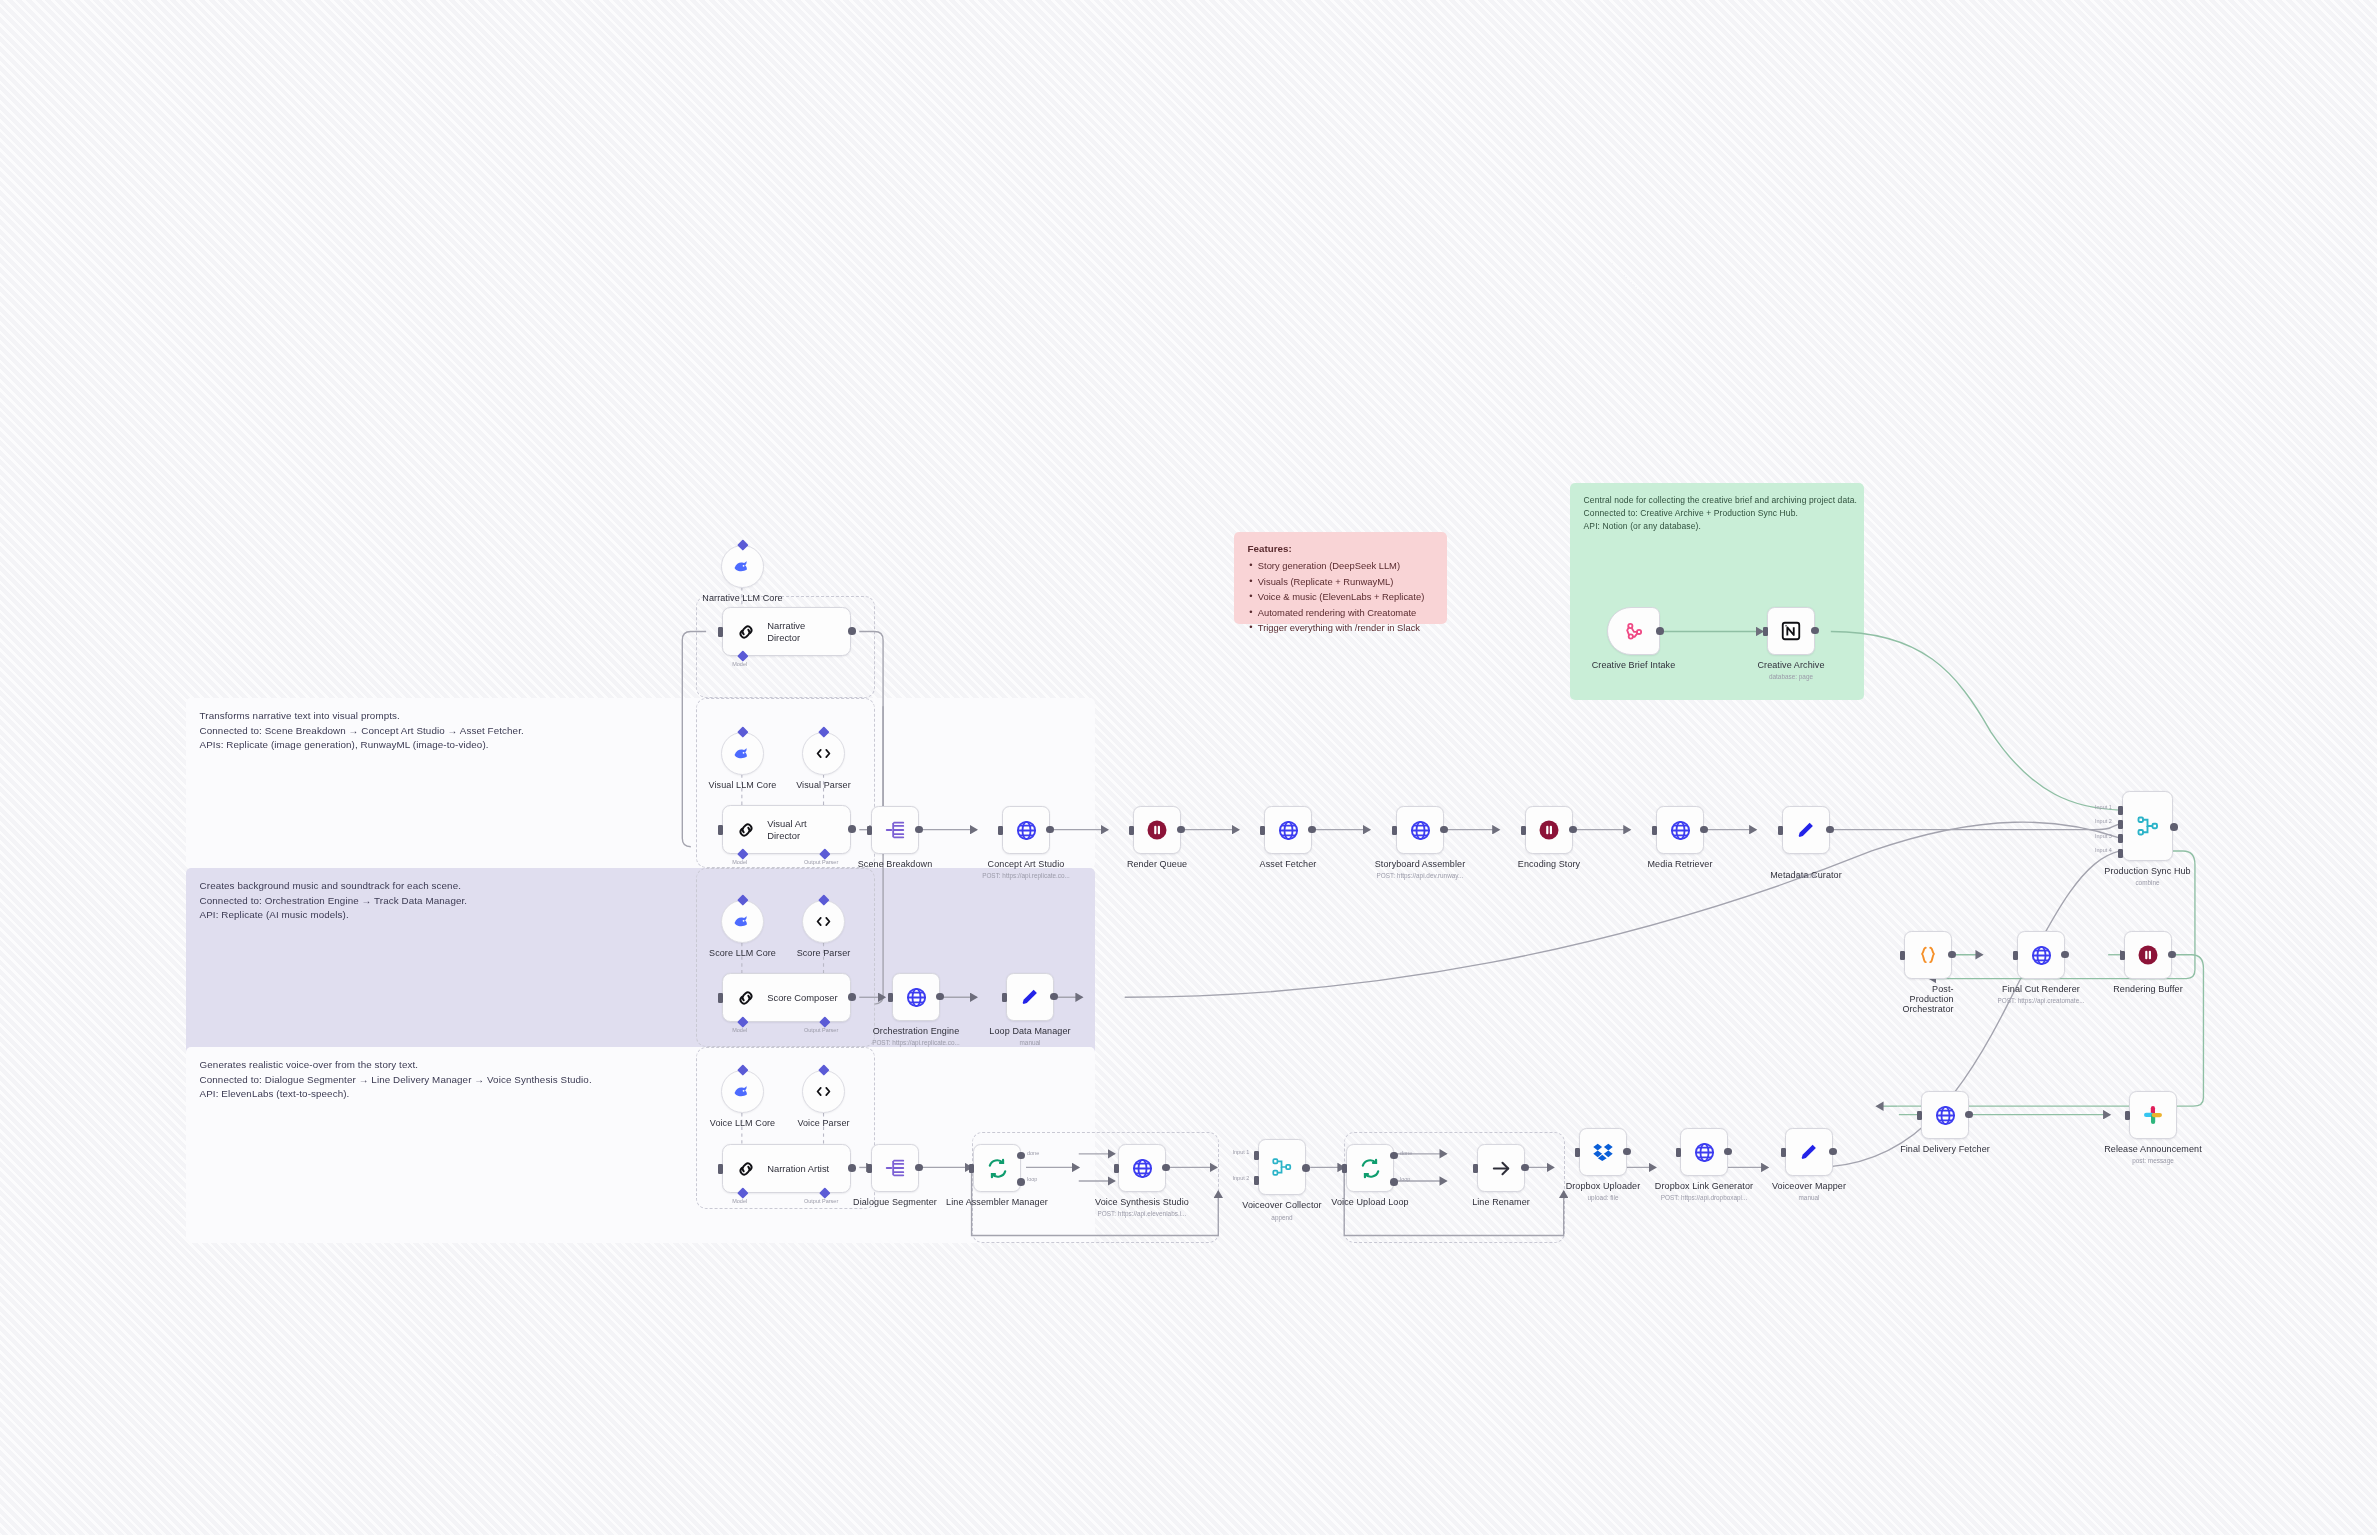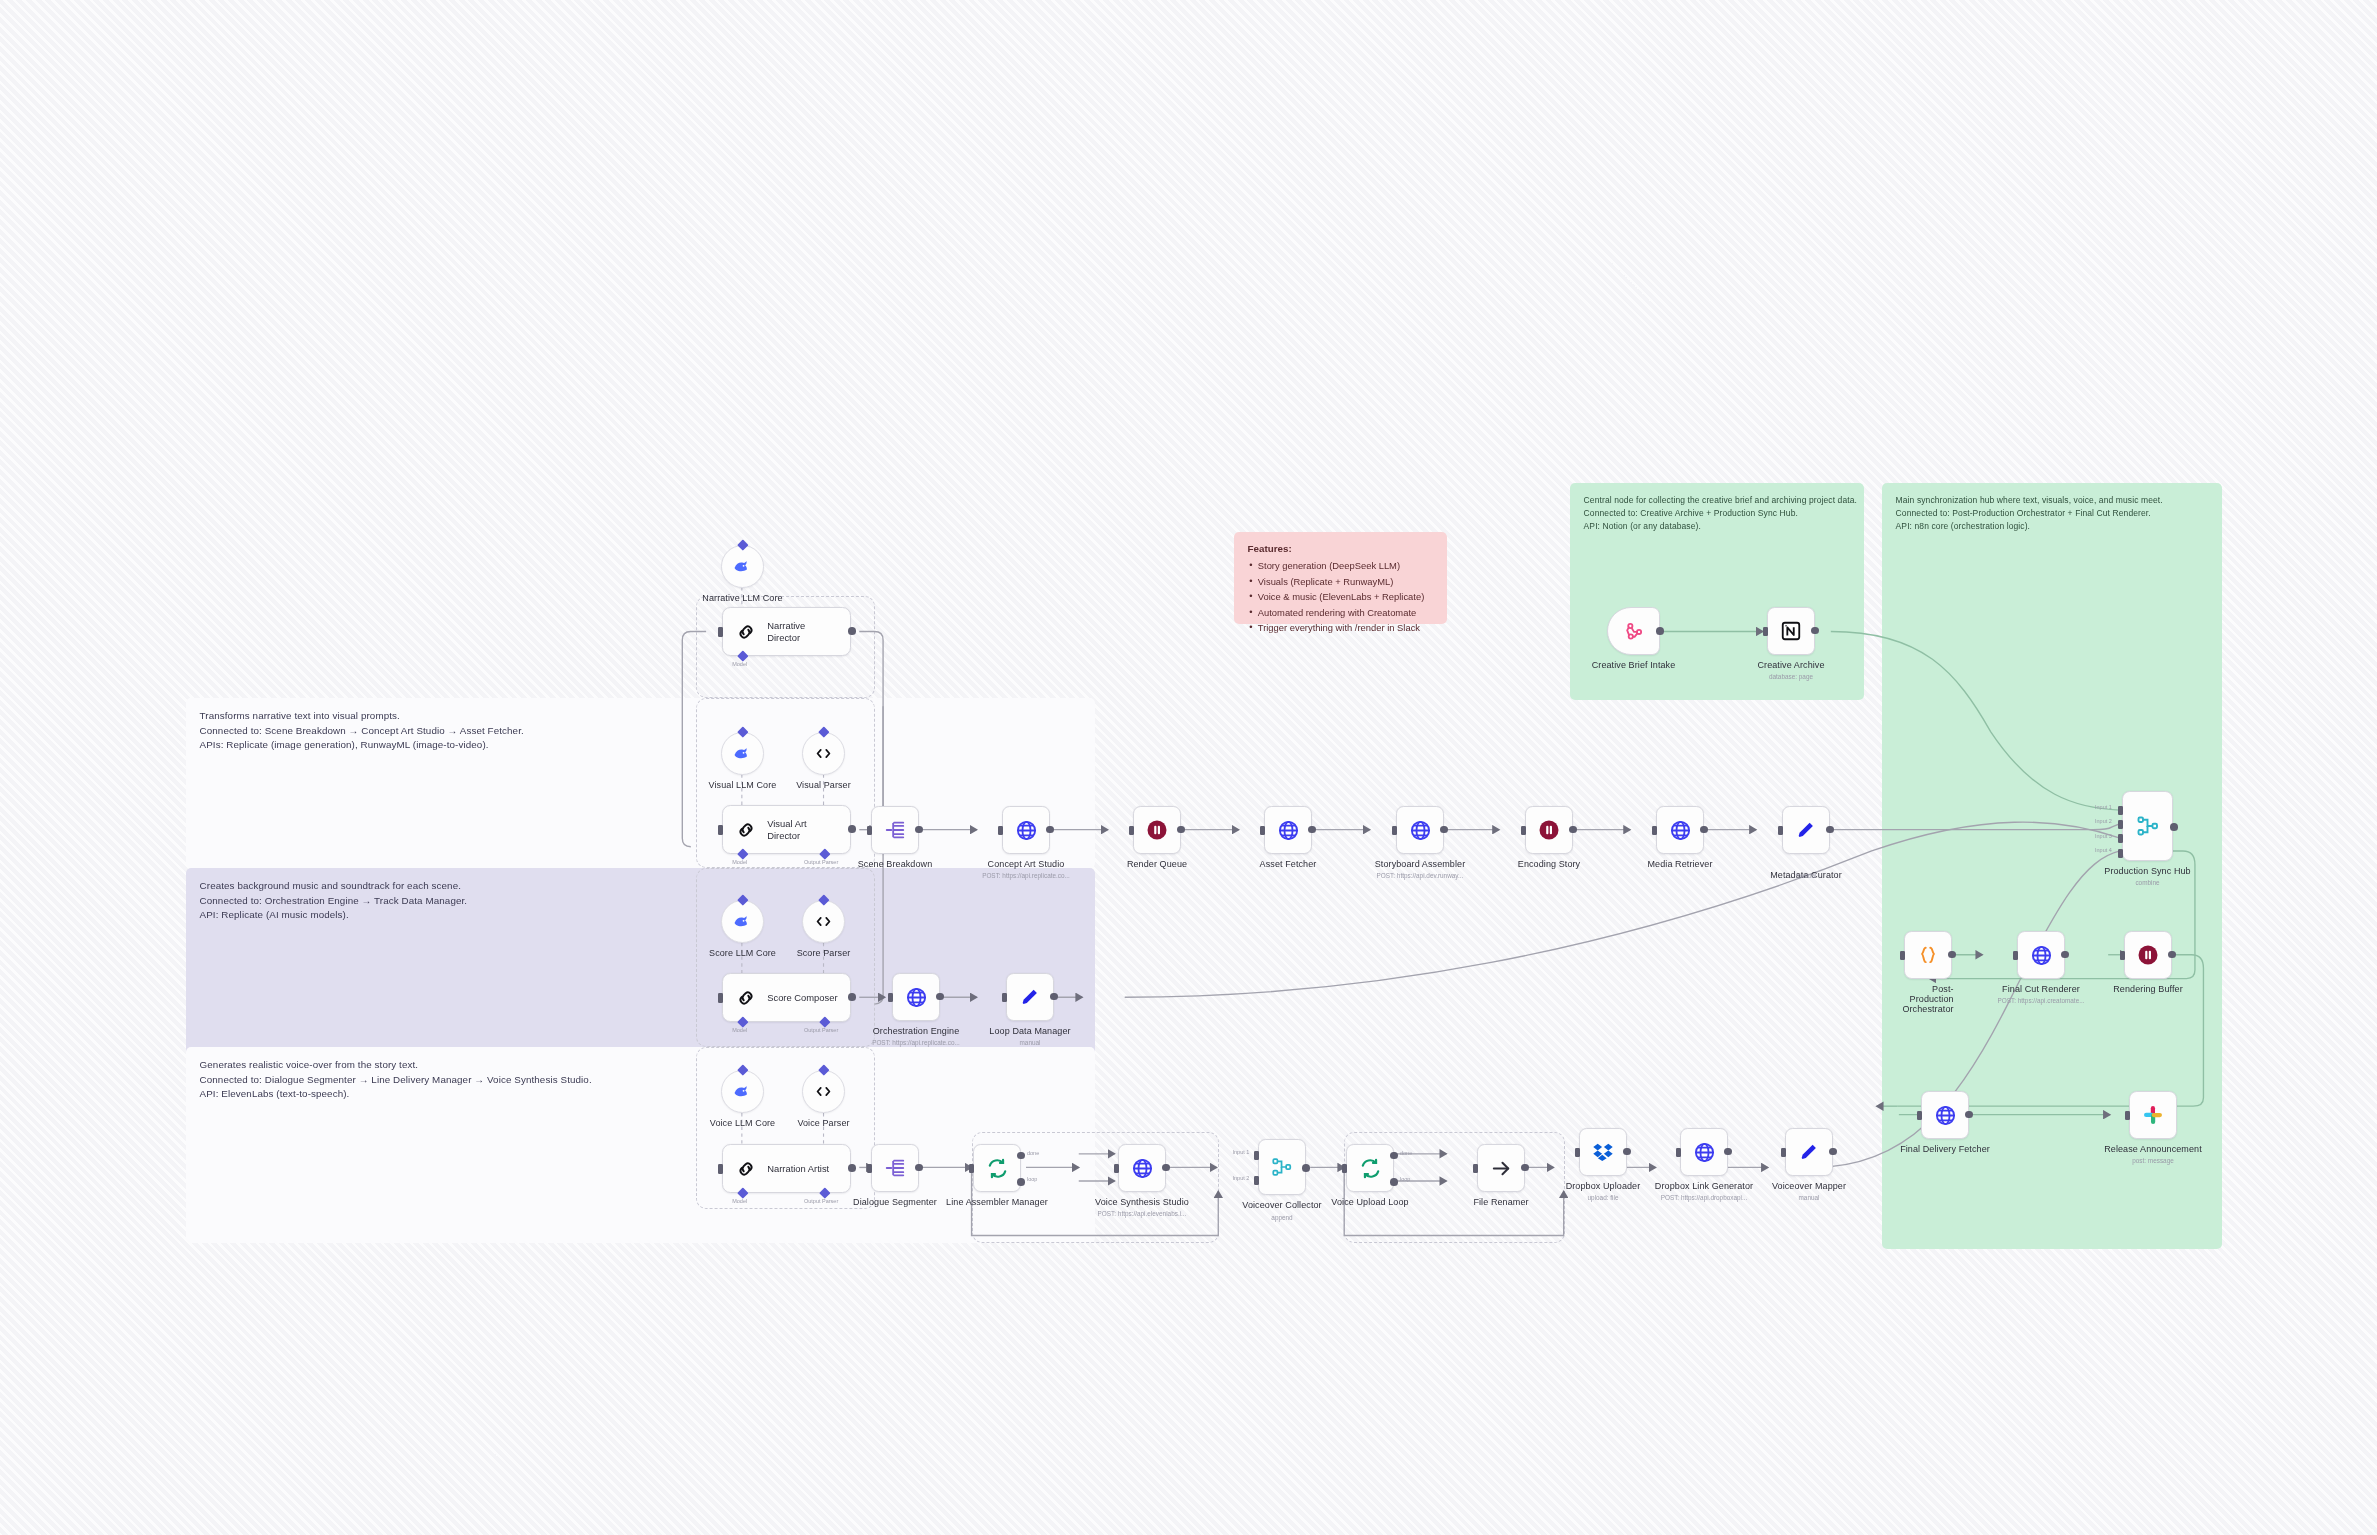--- a/index.html
+++ b/index.html
@@ -88,25 +88,20 @@
     <div class="line">Connected to: Dialogue Segmenter → Line Delivery Manager → Voice Synthesis Studio.</div>
     <div class="line">API: ElevenLabs (text-to-speech).</div>
   </div>
 
   <div class="sticky green" style="left:1570px;top:483px;width:294px;height:217px;">
     <div class="line" style="font-size:8.5px">Central node for collecting the creative brief and archiving project data.</div>
     <div class="line" style="font-size:8.5px">Connected to: Creative Archive + Production Sync Hub.</div>
     <div class="line" style="font-size:8.5px">API: Notion (or any database).</div>
   </div>
 
-  <div class="sticky green" style="left:1882px;top:483px;width:340px;height:766px;">
-    <div class="line" style="font-size:8.5px">Main synchronization hub where text, visuals, voice, and music meet.</div>
-    <div class="line" style="font-size:8.5px">Connected to: Post-Production Orchestrator + Final Cut Renderer.</div>
-    <div class="line" style="font-size:8.5px">API: n8n core (orchestration logic).</div>
-  </div>
 
   <div class="sticky red" style="left:1234px;top:532px;width:213px;height:92px;">
     <div class="hdr">Features:</div>
     <ul>
       <li>Story generation (DeepSeek LLM)</li>
       <li>Visuals (Replicate + RunwayML)</li>
       <li>Voice &amp; music (ElevenLabs + Replicate)</li>
       <li>Automated rendering with Creatomate</li>
       <li>Trigger everything with /render in Slack</li>
     </ul>
@@ -560,21 +555,21 @@
 
   <div class="node" style="left:1477px;top:1144px;">
     <div class="nbox square">
       <svg class="ico" width="23" height="23" viewBox="0 0 24 24" fill="none" stroke="#2f2f3a" stroke-width="2.1" stroke-linecap="round" stroke-linejoin="round">
         <path d="M4 12h15"></path>
           <path d="M13 6l6 6-6 6"></path>
       </svg>
     </div>
     <div class="port sq" style="left:-4.3px;top:19.6px;"></div>
     <div class="port" style="left:44px;top:19.6px;"></div>
-    <div class="nlabel" style="top:53px;">File Renamer</div>
+    <div class="nlabel" style="top:53px;">Line Renamer</div>
   </div>
 
   <div class="node" style="left:1579px;top:1128px;">
     <div class="nbox square">
       <svg class="ico" width="22" height="22" viewBox="0 0 24 24">
         <path d="M6.2 3 1.4 6.6 6.2 10.3 11 6.6z" fill="#0a5ed7"></path>
         <path d="M17.8 3 13 6.6l4.8 3.7 4.8-3.7z" fill="#0a5ed7"></path>
         <path d="M1.4 13.9 6.2 10.3 11 13.9 6.2 17.6z" fill="#0a5ed7"></path>
         <path d="M17.8 10.3 13 13.9l4.8 3.7 4.8-3.7z" fill="#0a5ed7"></path>
         <path d="M6.4 18.7 11.2 15l4.8 3.7-4.8 3.2z" fill="#0a5ed7"></path>

